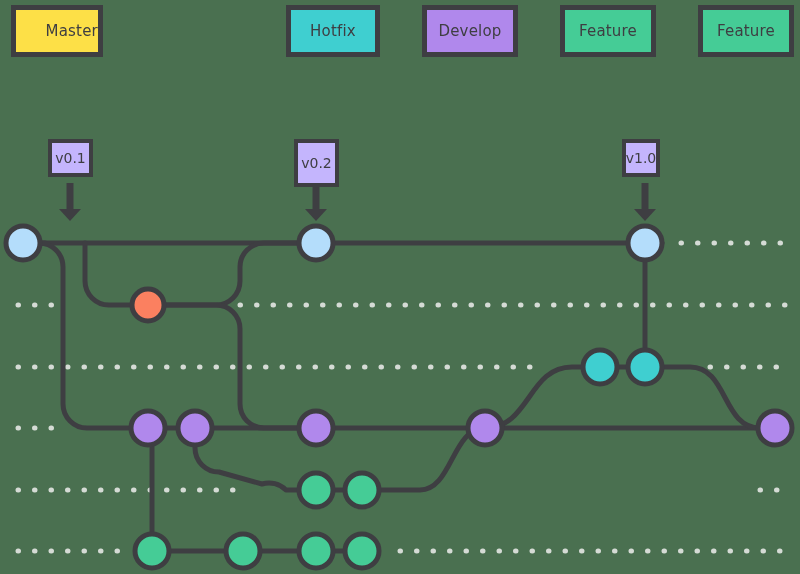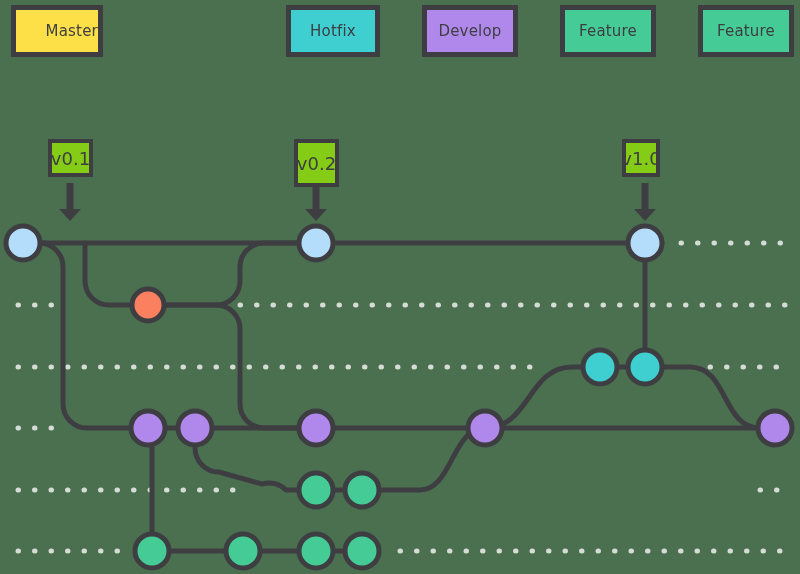--- a/index.html
+++ b/index.html
@@ -35,23 +35,23 @@
     align-items: center;
     justify-content: center;
     box-sizing: content-box;
     color: #3e3e42;
     font-size: 15px;
     letter-spacing: 0.2px;
   }
   .tag-box {
     position: absolute;
     border: 4px solid #3e3e42;
-    background: #84cc16;
+    background: #c4b5fd;
     color: #3e3e42;
-    font-size: 18px;
+    font-size: 14px;
     display: flex;
     align-items: center;
     justify-content: center;
     box-sizing: border-box;
   }
   svg.graph {
     position: absolute;
     left: 0;
     top: 0;
   }

